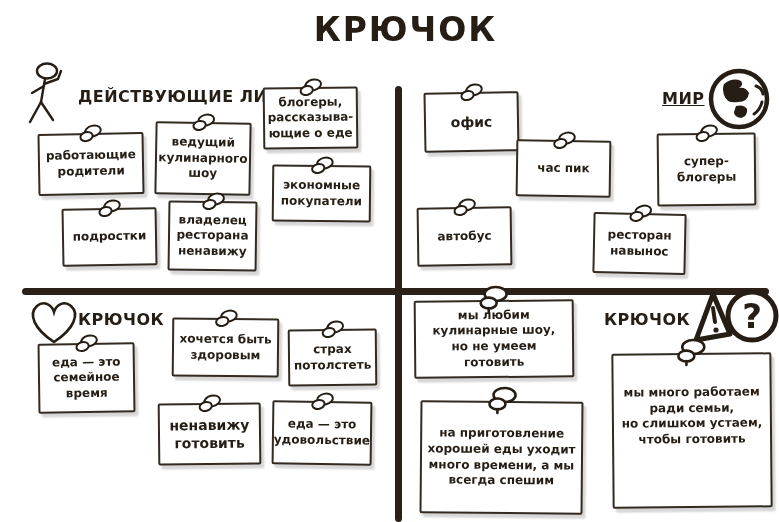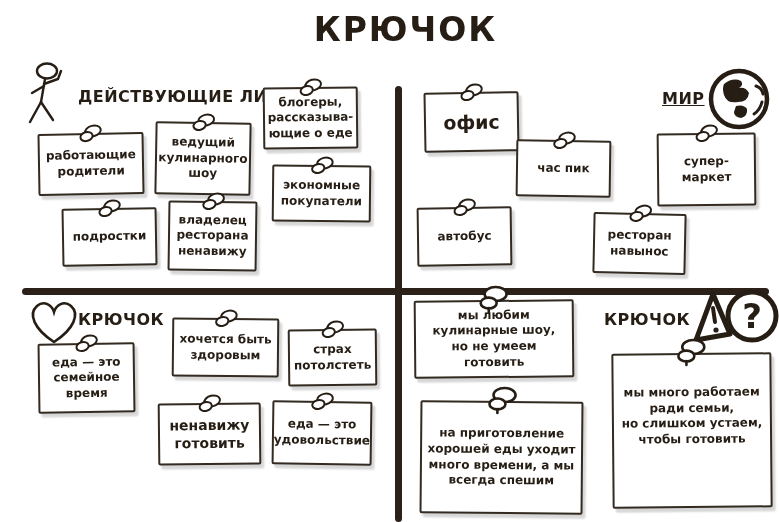--- a/index.html
+++ b/index.html
@@ -24,21 +24,21 @@
     position:absolute;box-sizing:border-box;background:#ffffff;
     border:2px solid #332a22;border-radius:2px;
     box-shadow:3px 4px 2px rgba(0,0,0,0.16);
     display:flex;align-items:center;justify-content:center;
     transform:rotate(var(--rot,0deg));
   }
   .note-text{
     white-space:pre-line;text-align:center;font-size:12px;font-weight:700;
     line-height:1.3;color:#261d14;padding:2px 4px;
   }
-  .note-text.xl{font-size:19px;}
+  .note-text.xl{font-size:14px;}
   .pin{position:absolute;left:50%;top:-11px;transform:translateX(-50%);line-height:0;}
   .pin.big{top:-17px;}
 </style>
 </head>
 <body>
 
 <div class="canvas">
 
   <div class="title">КРЮЧОК</div>
 
@@ -157,21 +157,21 @@
         </svg></span>
     <span class="note-text">час пик</span>
   </div>
 
   <div class="note" style="left:641px;top:133px;width:99px;height:73px;--rot:-0.6deg">
     <span class="pin"><svg width="27" height="20" viewBox="0 0 27 20" fill="none">
           <ellipse cx="16" cy="7" rx="8" ry="5.3" fill="#fff" stroke="#261d14" stroke-width="2" transform="rotate(-14 16 7)"></ellipse>
           <ellipse cx="9.5" cy="12.5" rx="6.2" ry="4.4" fill="#fff" stroke="#261d14" stroke-width="2" transform="rotate(-14 9.5 12.5)"></ellipse>
         </svg></span>
     <span class="note-text">супер-
-маркет</span>
+блогеры</span>
   </div>
 
   <div class="note" style="left:401px;top:207px;width:95px;height:59px;--rot:-0.8deg">
     <span class="pin"><svg width="27" height="20" viewBox="0 0 27 20" fill="none">
           <ellipse cx="16" cy="7" rx="8" ry="5.3" fill="#fff" stroke="#261d14" stroke-width="2" transform="rotate(-14 16 7)"></ellipse>
           <ellipse cx="9.5" cy="12.5" rx="6.2" ry="4.4" fill="#fff" stroke="#261d14" stroke-width="2" transform="rotate(-14 9.5 12.5)"></ellipse>
         </svg></span>
     <span class="note-text">автобус</span>
   </div>
 

